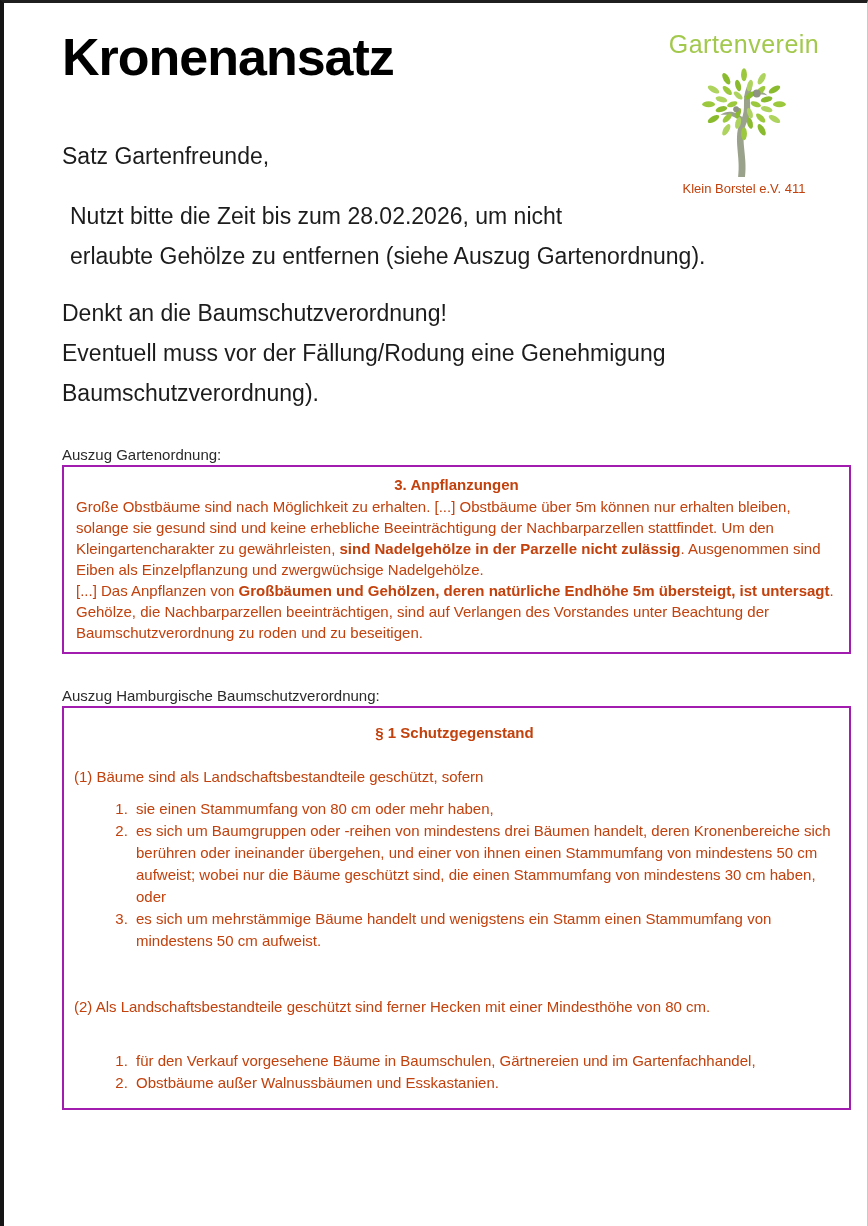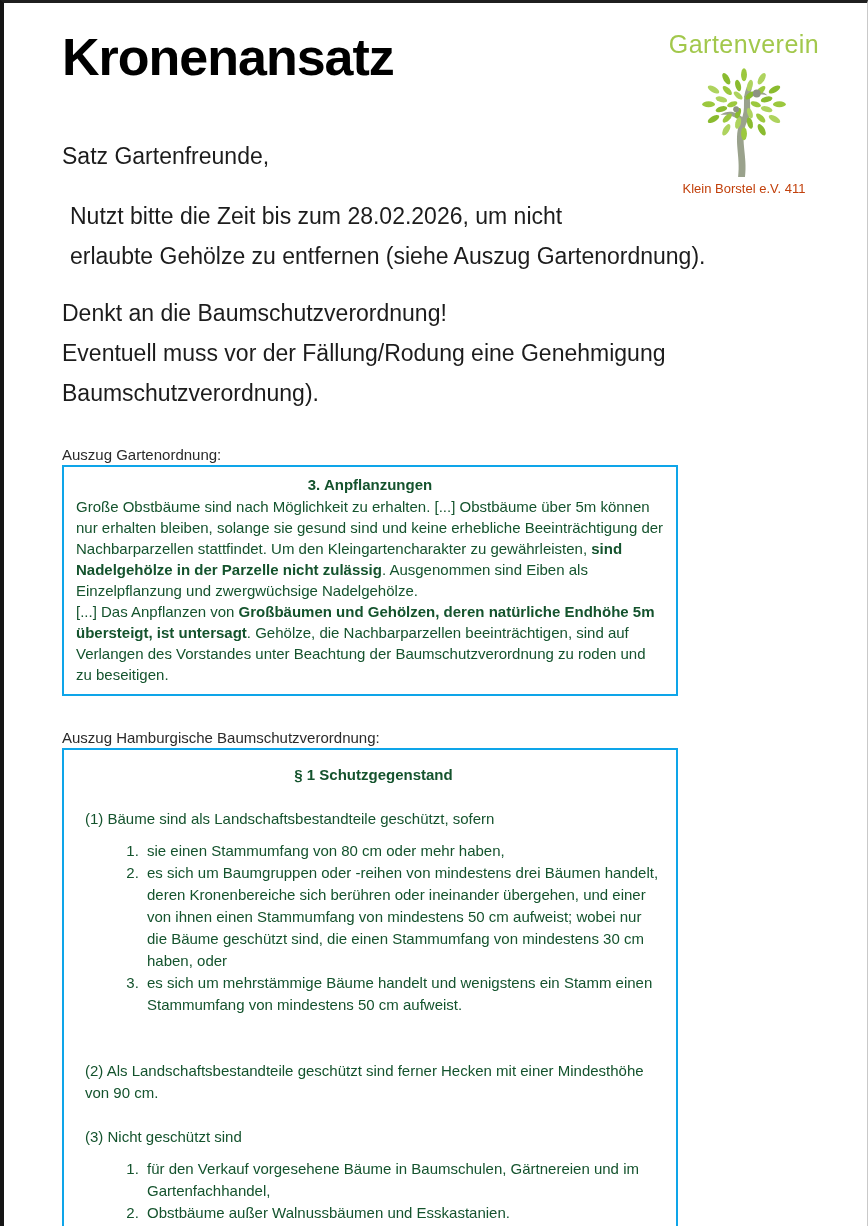--- a/index.html
+++ b/index.html
@@ -57,37 +57,37 @@
   .para-intro { margin-top: 20px; margin-left: 8px; }
   .para-reminder { margin-top: 17px; }
 
   .section-label {
     font-size: 15px;
     color: #2a2a2a;
     margin-top: 0;
   }
 
   .rule-box {
-    width: 616px;
-    border: 2px solid #0ea5e9;
+    width: 789px;
+    border: 2px solid #a21caf;
     font-size: 15px;
     line-height: 21px;
-    color: #14532d;
+    color: #c2410c;
     padding: 5px 12px 9px 12px;
     margin-top: 2px;
   }
   .rule-box .box-heading {
     text-align: center;
     font-weight: bold;
     font-size: 15px;
     margin: 2px 0 1px 0;
   }
   .rule-box.second {
     line-height: 22px;
-    padding: 12px 14px 14px 21px;
+    padding: 12px 14px 14px 10px;
   }
   .rule-box.second .box-heading { margin-bottom: 0; }
 
   .gap-1 { height: 22px; }
   .gap-half { height: 10px; }
 
   .rule-box ol {
     margin-left: 30px;
     padding-left: 28px;
   }
@@ -184,23 +184,22 @@
       <div class="gap-1"></div>
       <div>(1) Bäume sind als Landschaftsbestandteile geschützt, sofern</div>
       <div class="gap-half"></div>
       <ol>
           <li>sie einen Stammumfang von 80 cm oder mehr haben,</li>
           <li>es sich um Baumgruppen oder -reihen von mindestens drei Bäumen handelt, deren Kronenbereiche sich berühren oder ineinander übergehen, und einer von ihnen einen Stammumfang von mindestens 50 cm aufweist; wobei nur die Bäume geschützt sind, die einen Stammumfang von mindestens 30 cm haben, oder</li>
           <li>es sich um mehrstämmige Bäume handelt und wenigstens ein Stamm einen Stammumfang von mindestens 50 cm aufweist.</li>
         </ol>
       <div class="gap-1"></div>
       <div class="gap-1"></div>
-      <div>(2) Als Landschaftsbestandteile geschützt sind ferner Hecken mit einer Mindesthöhe von 90 cm.</div>
-      <div class="gap-1"></div>
-      <div>(3) Nicht geschützt sind</div>
+      <div>(2) Als Landschaftsbestandteile geschützt sind ferner Hecken mit einer Mindesthöhe von 80 cm.</div>
+      <div class="gap-1"></div>
       <div class="gap-half"></div>
       <ol>
           <li>für den Verkauf vorgesehene Bäume in Baumschulen, Gärtnereien und im Gartenfachhandel,</li>
           <li>Obstbäume außer Walnussbäumen und Esskastanien.</li>
         </ol>
     </div>
 
   </div>
 </div>
 

